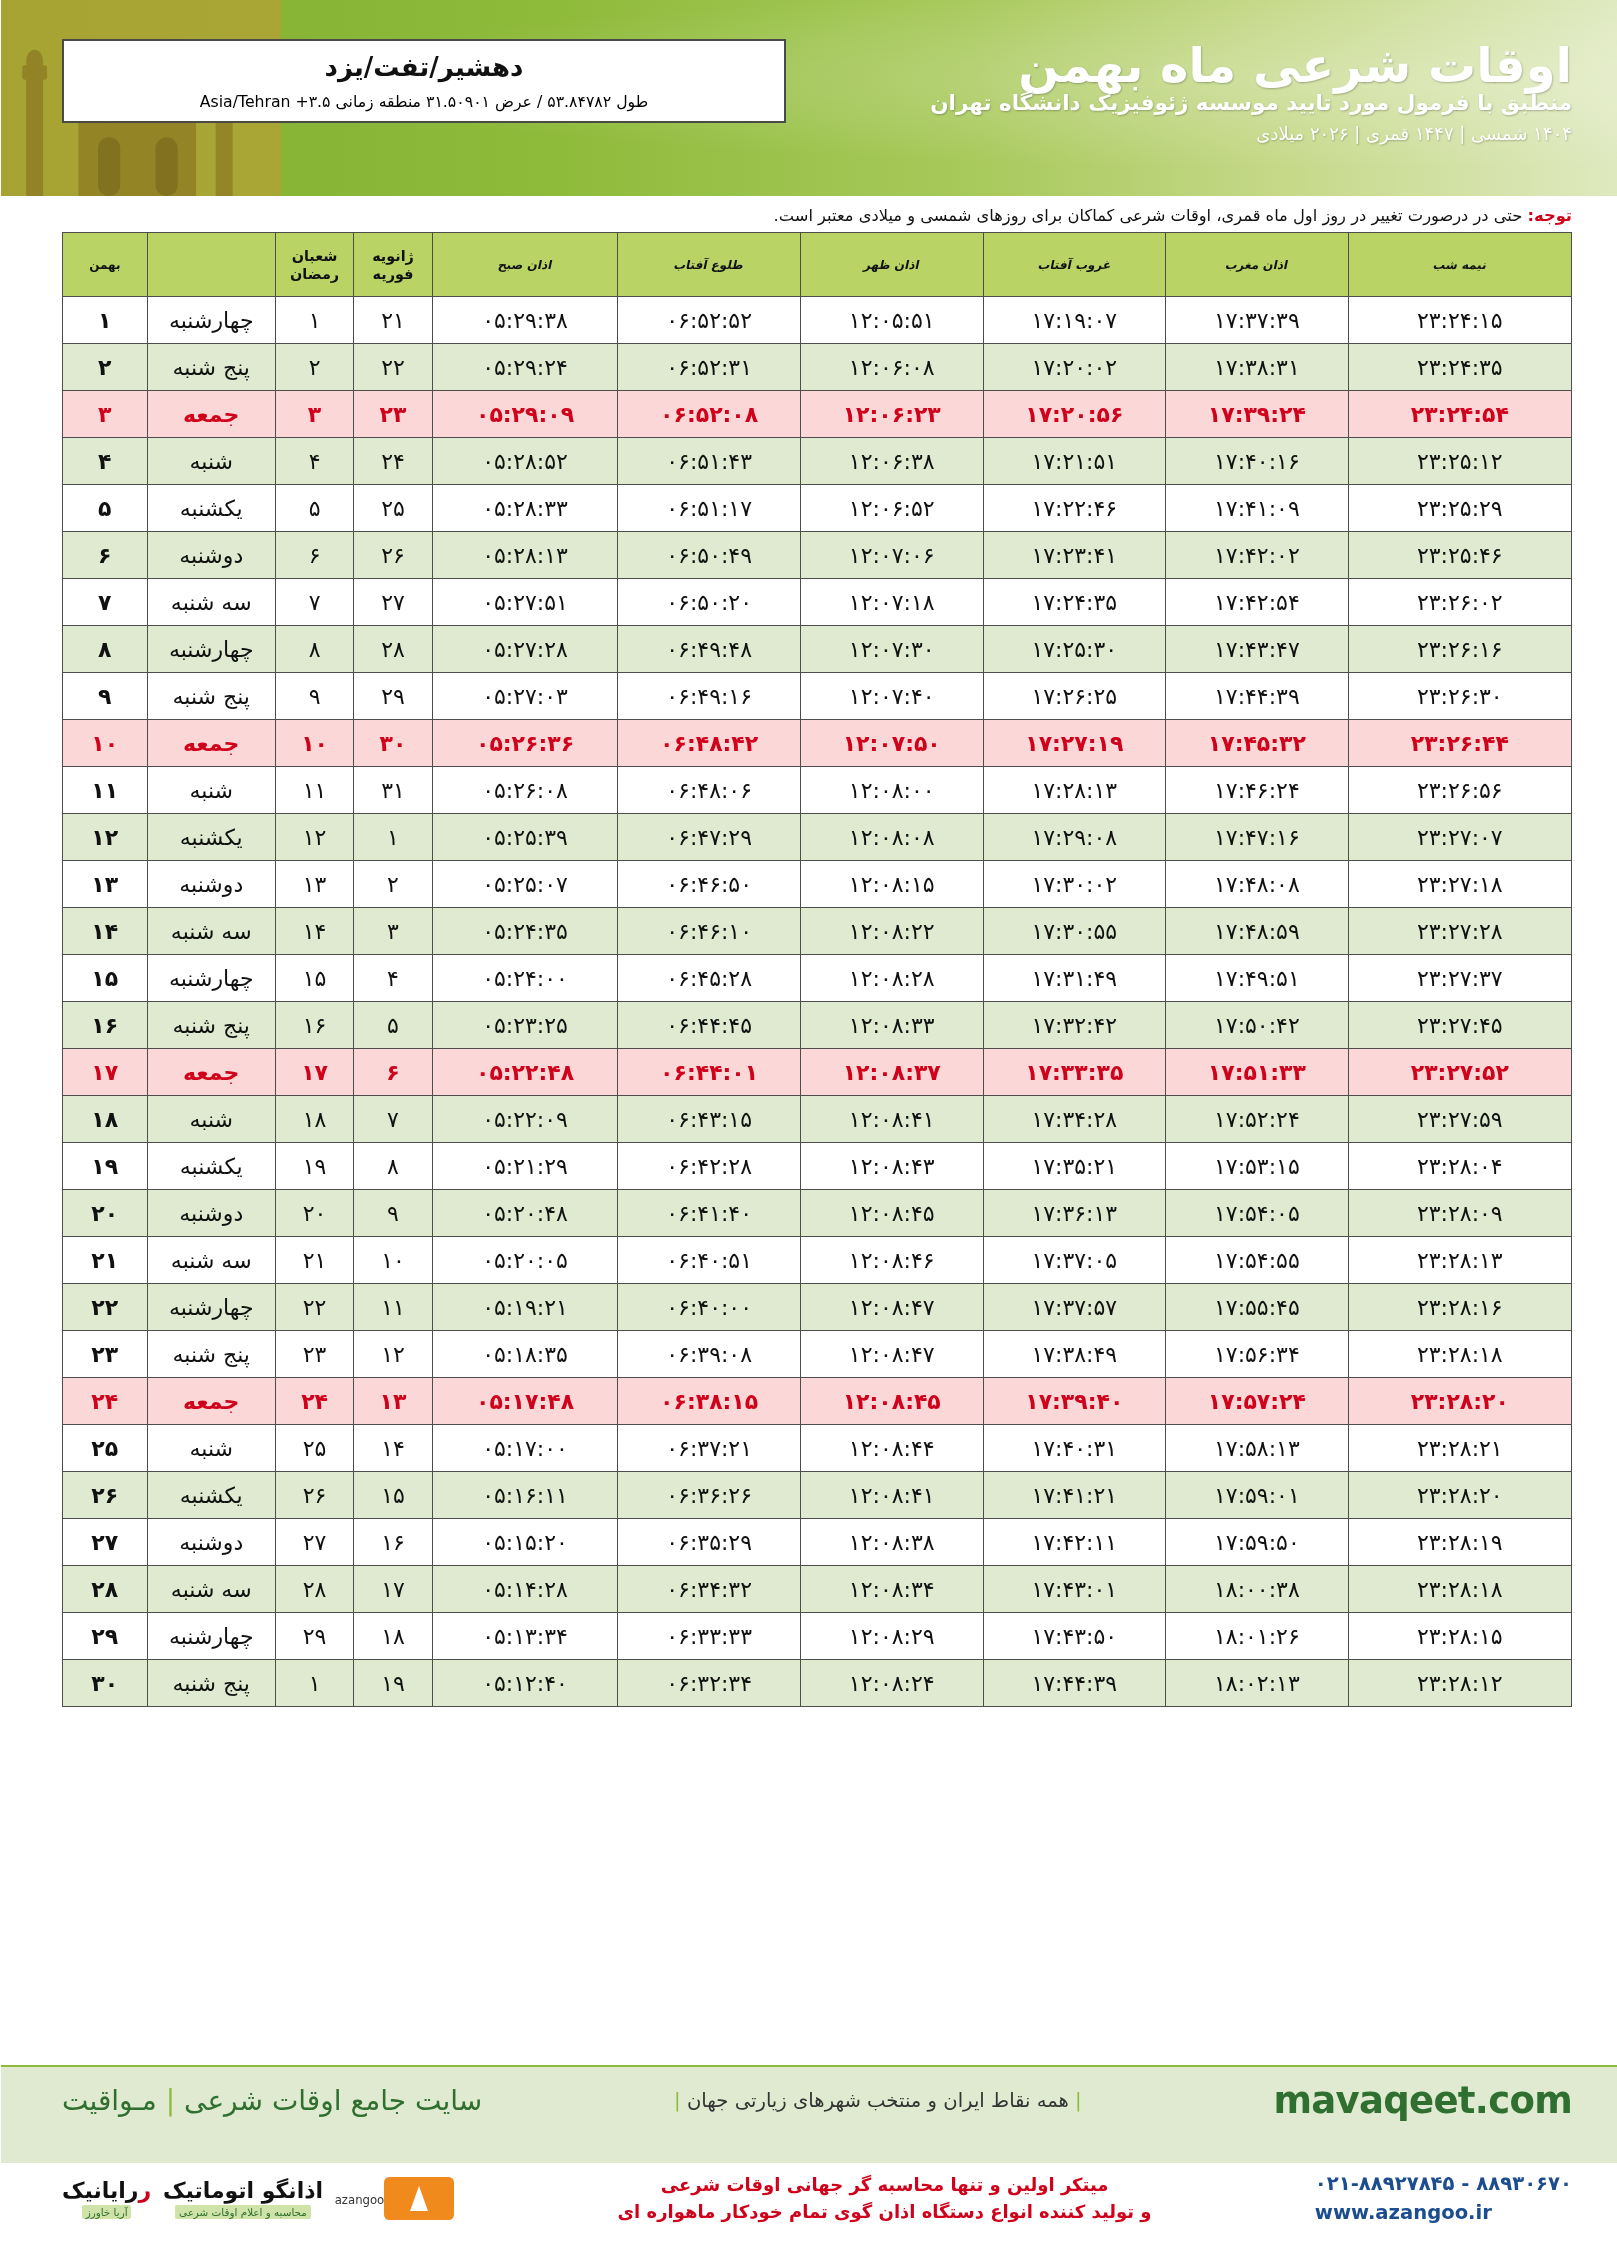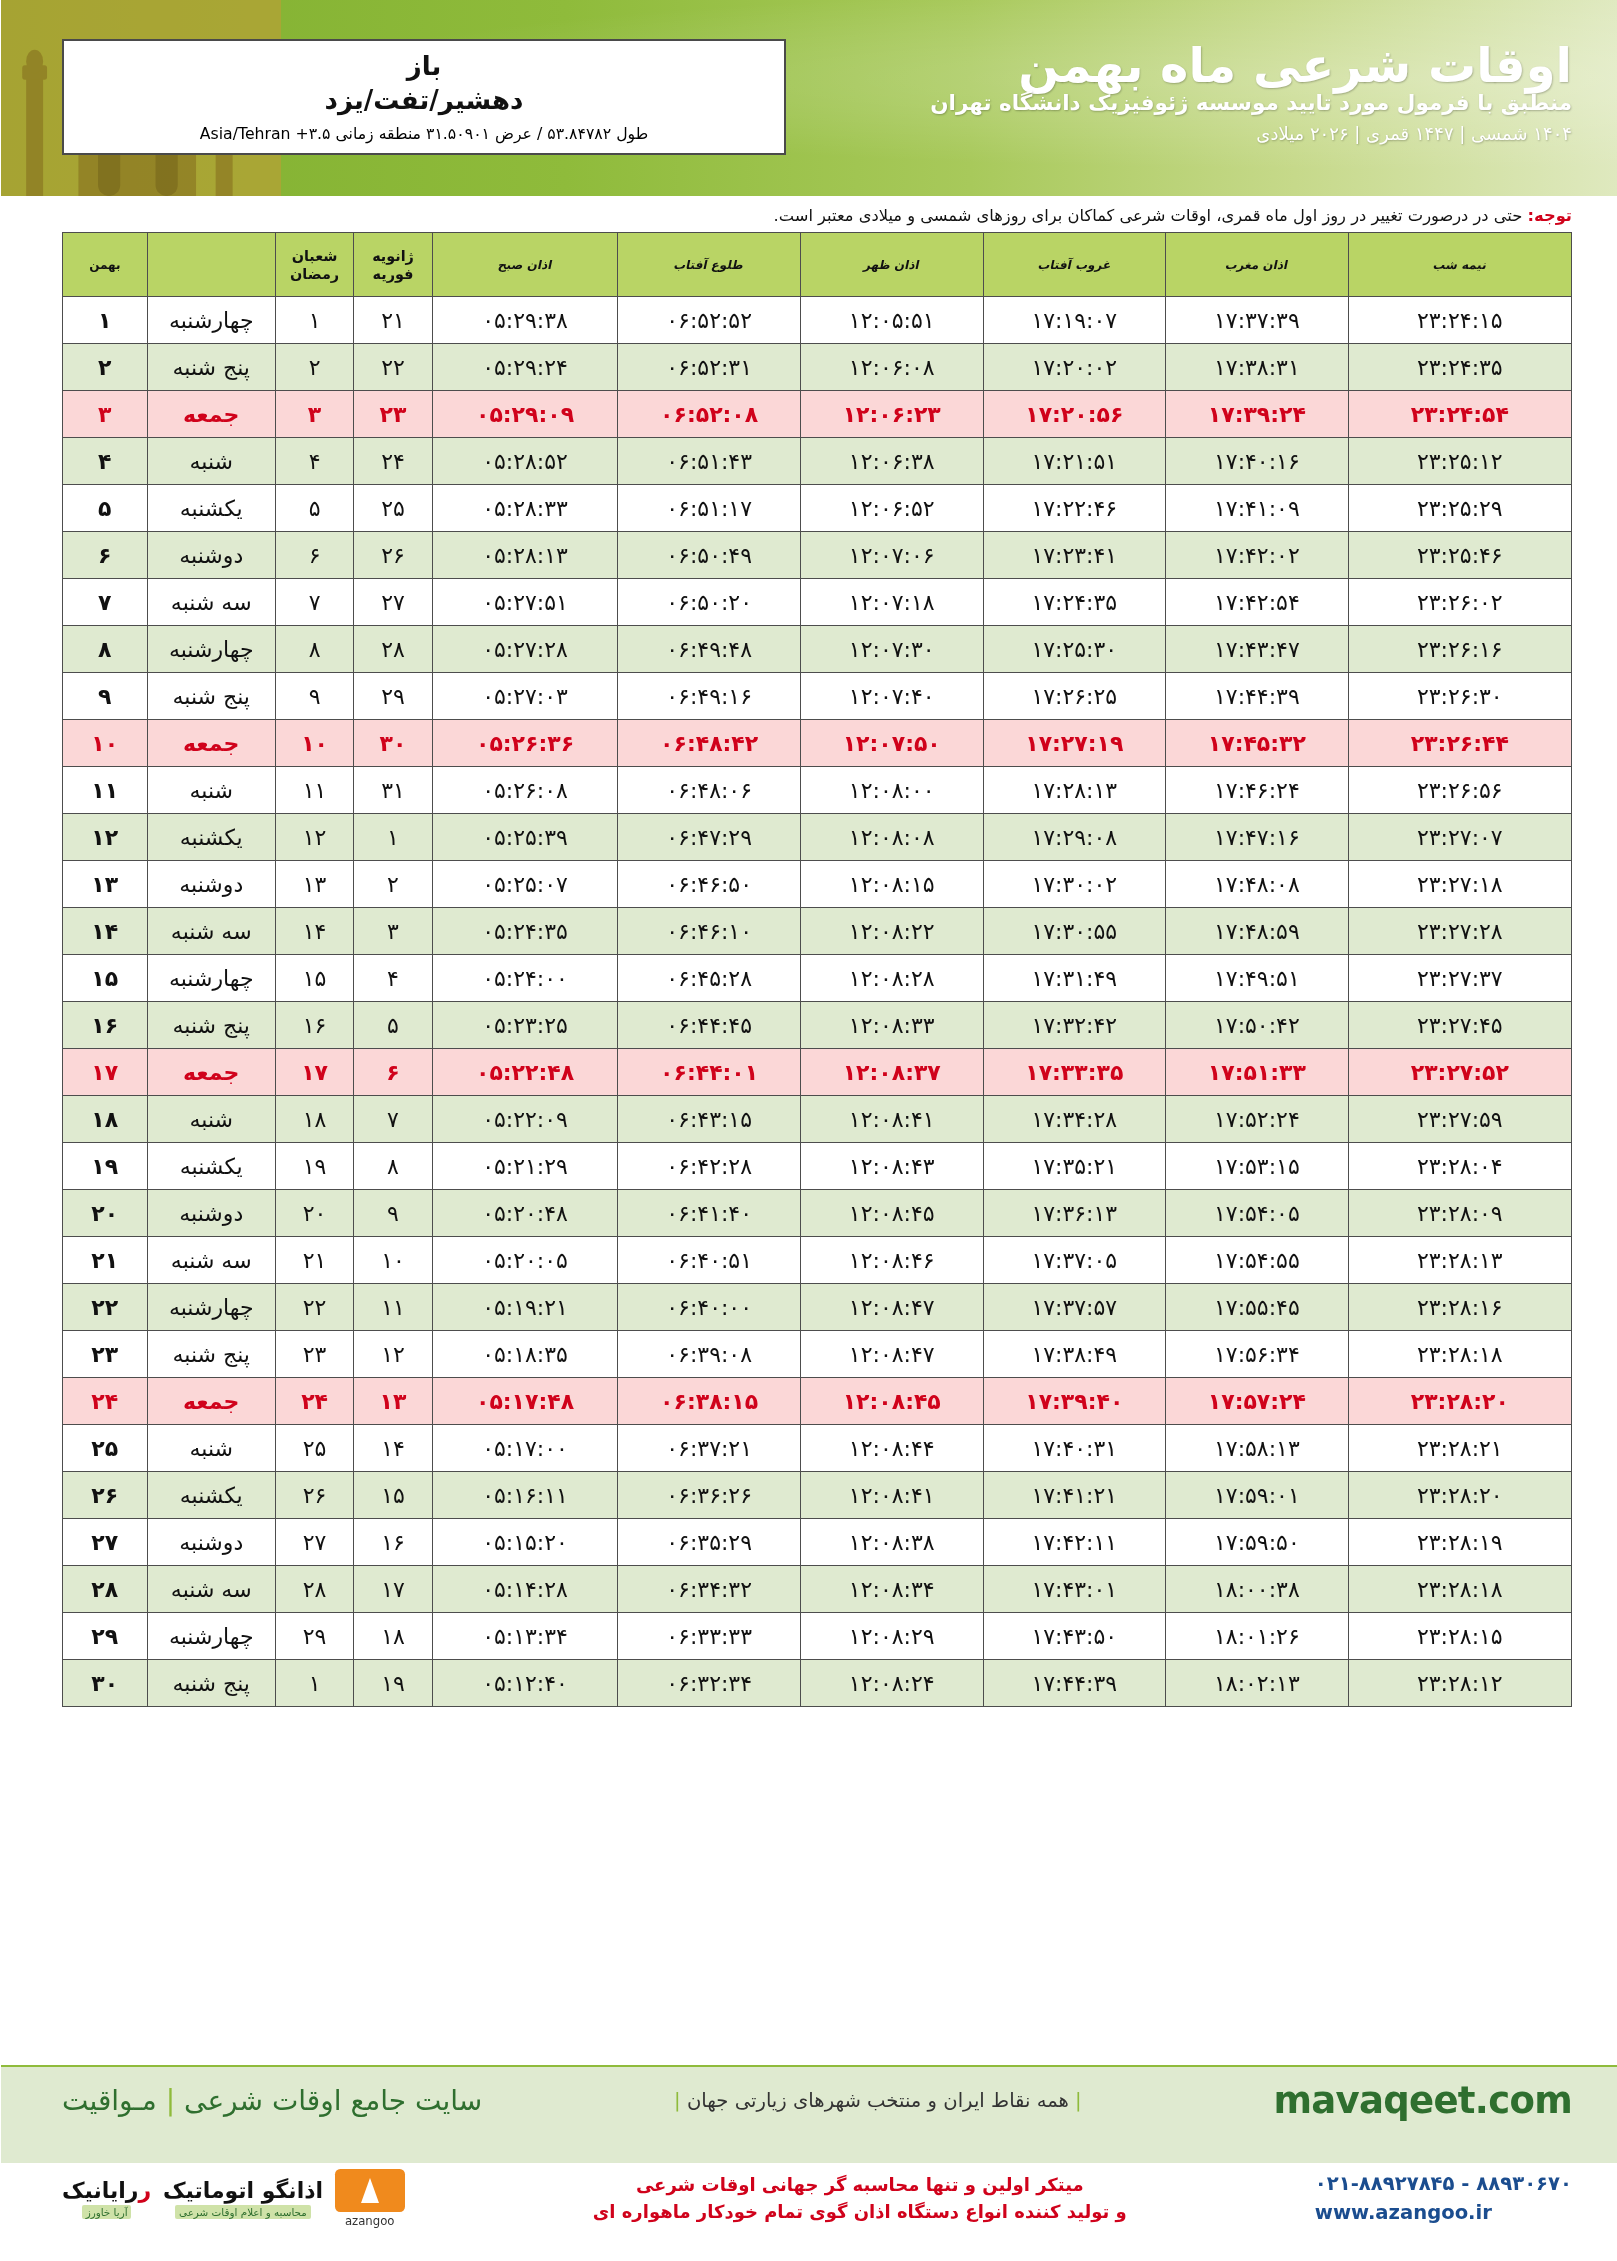--- a/index.html
+++ b/index.html
@@ -261,21 +261,21 @@
   }
   .logos {
     display: flex;
     flex-direction: row;
     align-items: center;
     gap: 11.7px;
     direction: rtl;
   }
   .logo-azangoo {
     display: flex;
-    flex-direction: column;
+    flex-direction: row;
     align-items: center;
     line-height: 1.05;
   }
   .logo-az-badge {
     width: 70px;
     height: 43px;
     background: #f08a1d;
     border-radius: 5.2px;
     position: relative;
     display: flex;
@@ -354,21 +354,20 @@
     </g>
   </svg>
 
   <div class="header-title-block">
     <div class="header-title">اوقات شرعی ماه بهمن</div>
     <div class="header-sub">منطبق با فرمول مورد تایید موسسه ژئوفیزیک دانشگاه تهران</div>
     <div class="header-dates">۱۴۰۴ شمسی | ۱۴۴۷ قمری | ۲۰۲۶ میلادی</div>
   </div>
 
   <div class="location-box">
-    <div class="loc-line1">باز</div>
     <div class="loc-line2">دهشیر/تفت/یزد</div>
     <div class="loc-line3">طول ۵۳.۸۴۷۸۲ / عرض ۳۱.۵۰۹۰۱ منطقه زمانی ۳.۵+ Asia/Tehran</div>
   </div>
 </div>
 
 <div class="note-line">
   <span class="note-label">توجه:</span>
   <span>حتی در درصورت تغییر در روز اول ماه قمری، اوقات شرعی کماکان برای روزهای شمسی و میلادی معتبر است.</span>
 </div>
 

